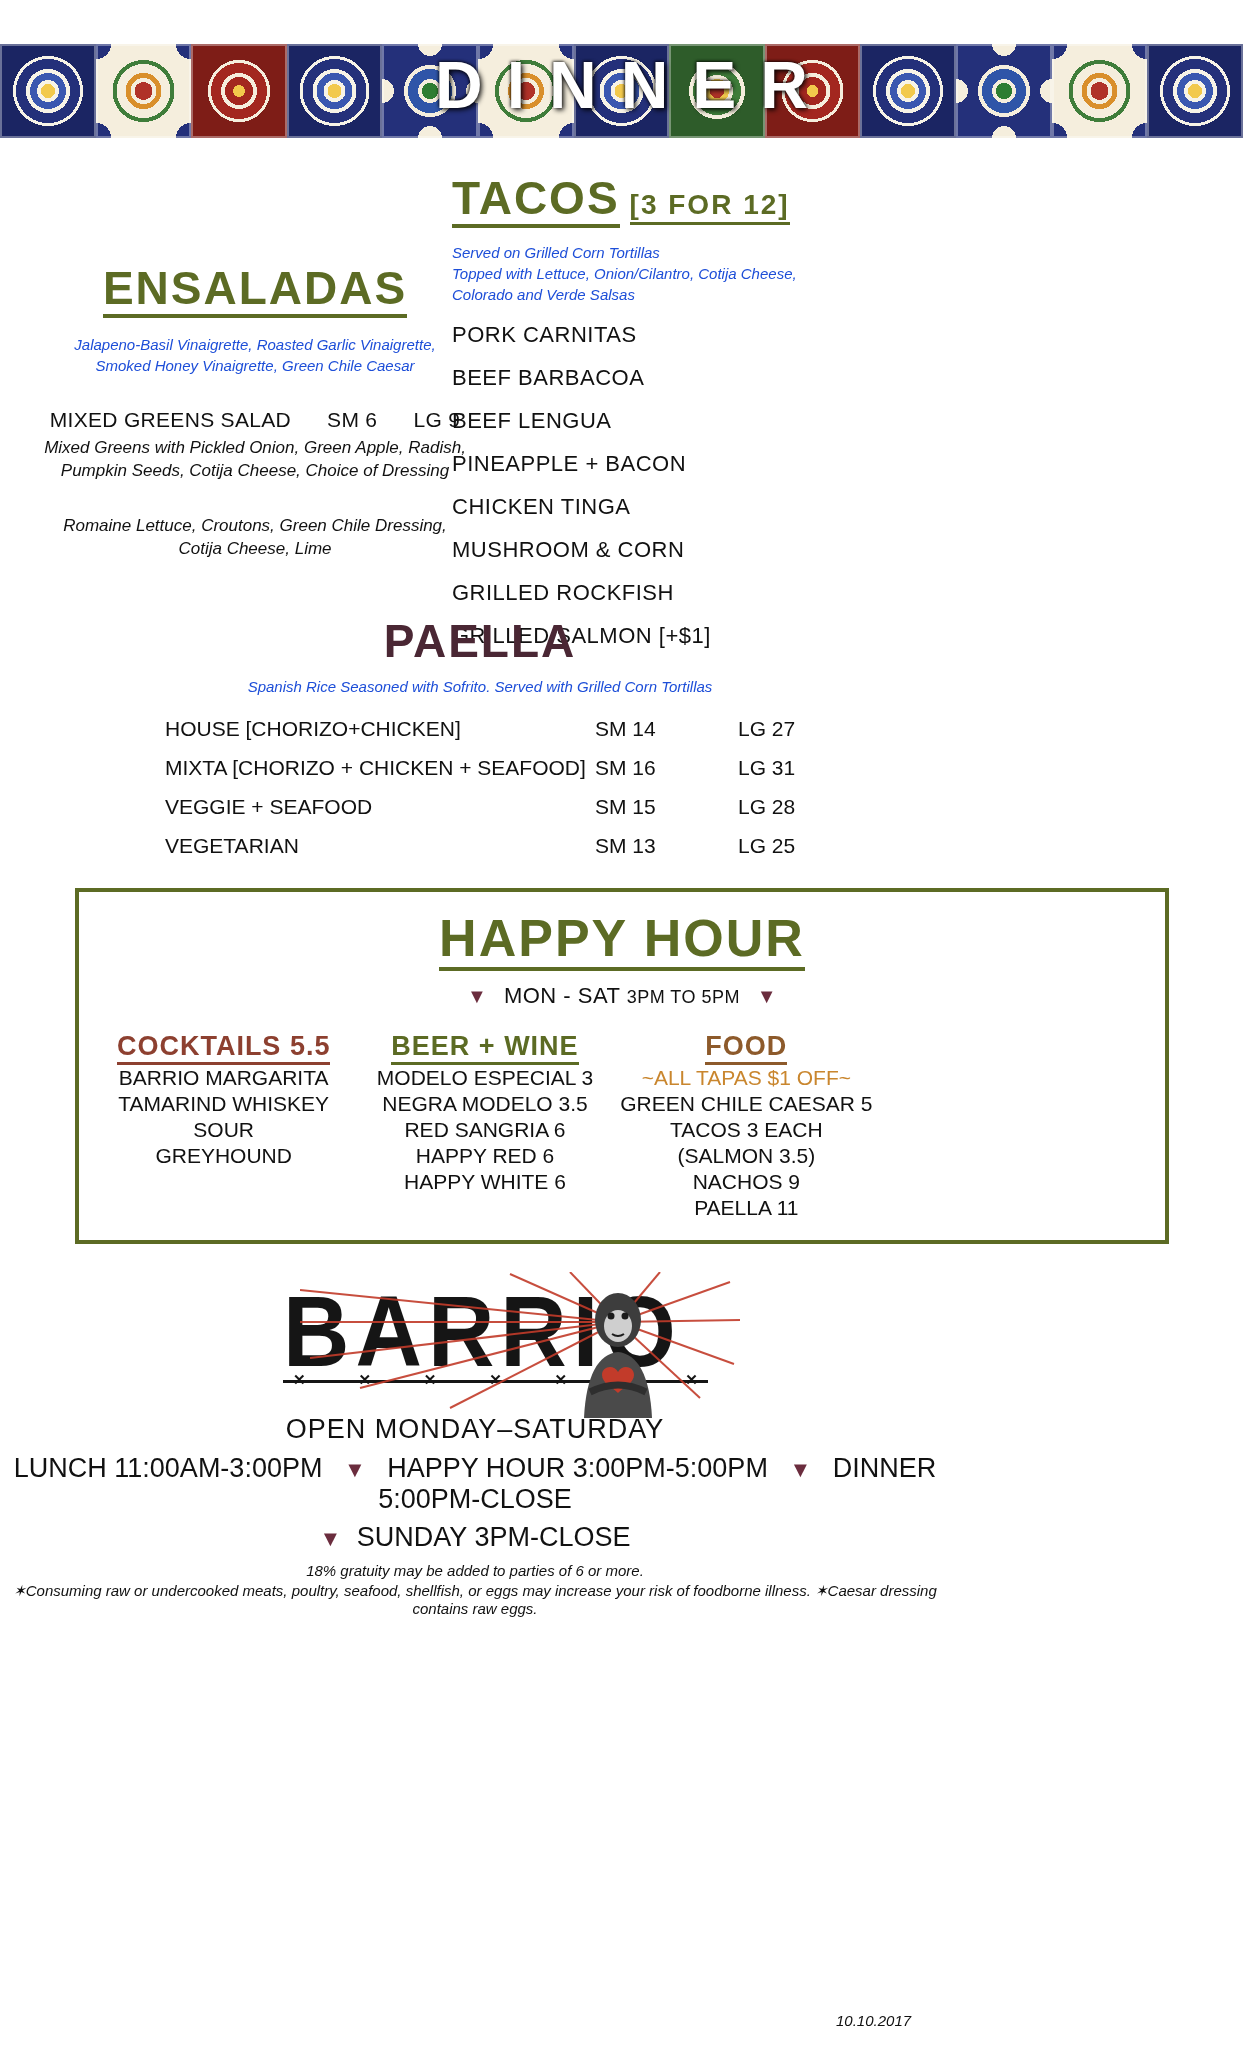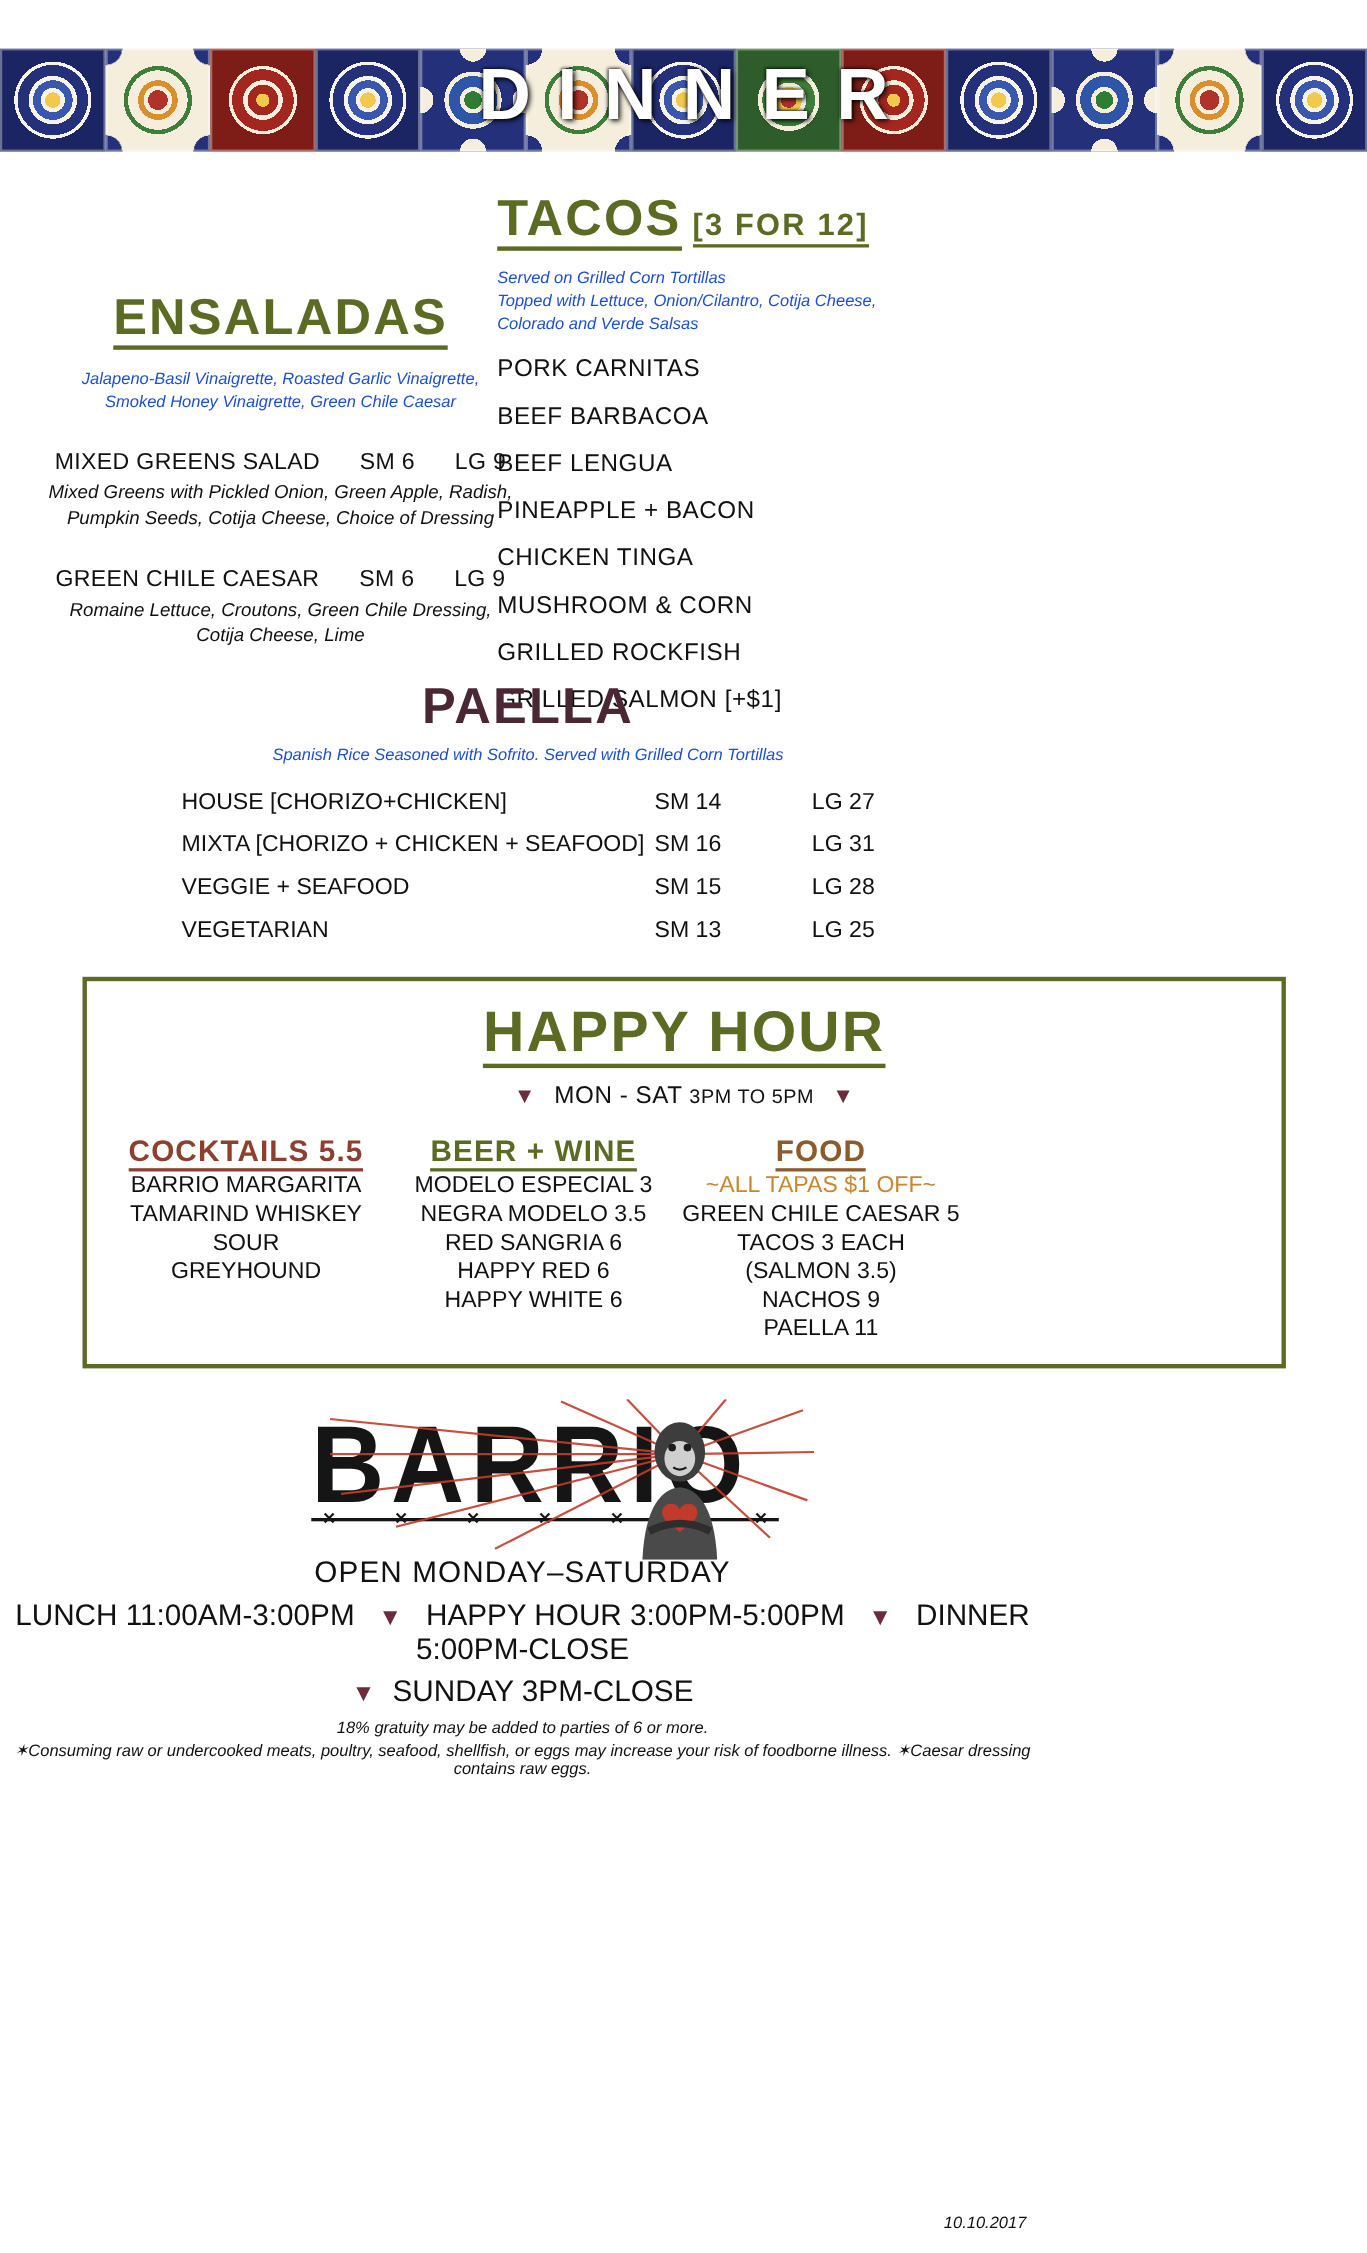--- a/index.html
+++ b/index.html
@@ -89,21 +89,21 @@
 
   
   .footer{position:absolute;top:1414px;left:0;width:950px;text-align:center}
   .f-open{font-size:27px;letter-spacing:1px}
   .f-hours{font-size:27px;margin-top:8px}
   .f-hours .tri{font-size:22px;margin:0 14px}
   .f-sunday{font-size:27px;margin-top:7px}
   .f-sunday .tri{font-size:22px;margin-right:8px}
   .f-note{font-style:italic;font-size:15px;margin-top:9px}
   .f-disc{font-style:italic;font-size:15px;margin-top:3px}
-  .date{position:absolute;top:2012px;left:858px;font-size:15px;font-style:italic}
+  .date{position:absolute;top:2012px;left:836px;font-size:15px;font-style:italic}
 </style>
 </head>
 <body>
 
 <div class="banner">
   <span class="tile t1"></span>
   <span class="tile t2"></span>
   <span class="tile t3"></span>
   <span class="tile t1"></span>
   <span class="tile t4"></span>
@@ -150,25 +150,20 @@
       <span>MIXED GREENS SALAD</span>
       <span class="size">SM 6</span>
       <span class="size">LG 9</span>
     </div>
     <div class="desc">
       <div>Mixed Greens with Pickled Onion, Green Apple, Radish,</div>
       <div>Pumpkin Seeds, Cotija Cheese, Choice of Dressing</div>
     </div>
   </div>
   <div class="ens-item">
-    <div class="item-line">
-      <span>GREEN CHILE CAESAR</span>
-      <span class="size">SM 6</span>
-      <span class="size">LG 9</span>
-    </div>
     <div class="desc">
       <div>Romaine Lettuce, Croutons, Green Chile Dressing,</div>
       <div>Cotija Cheese, Lime</div>
     </div>
   </div>
 </section>
 
 <section class="paella">
   <span class="stencil h-maroon sec-title">PAELLA</span>
   <div class="subtitle">Spanish Rice Seasoned with Sofrito.  Served with Grilled Corn Tortillas</div>

